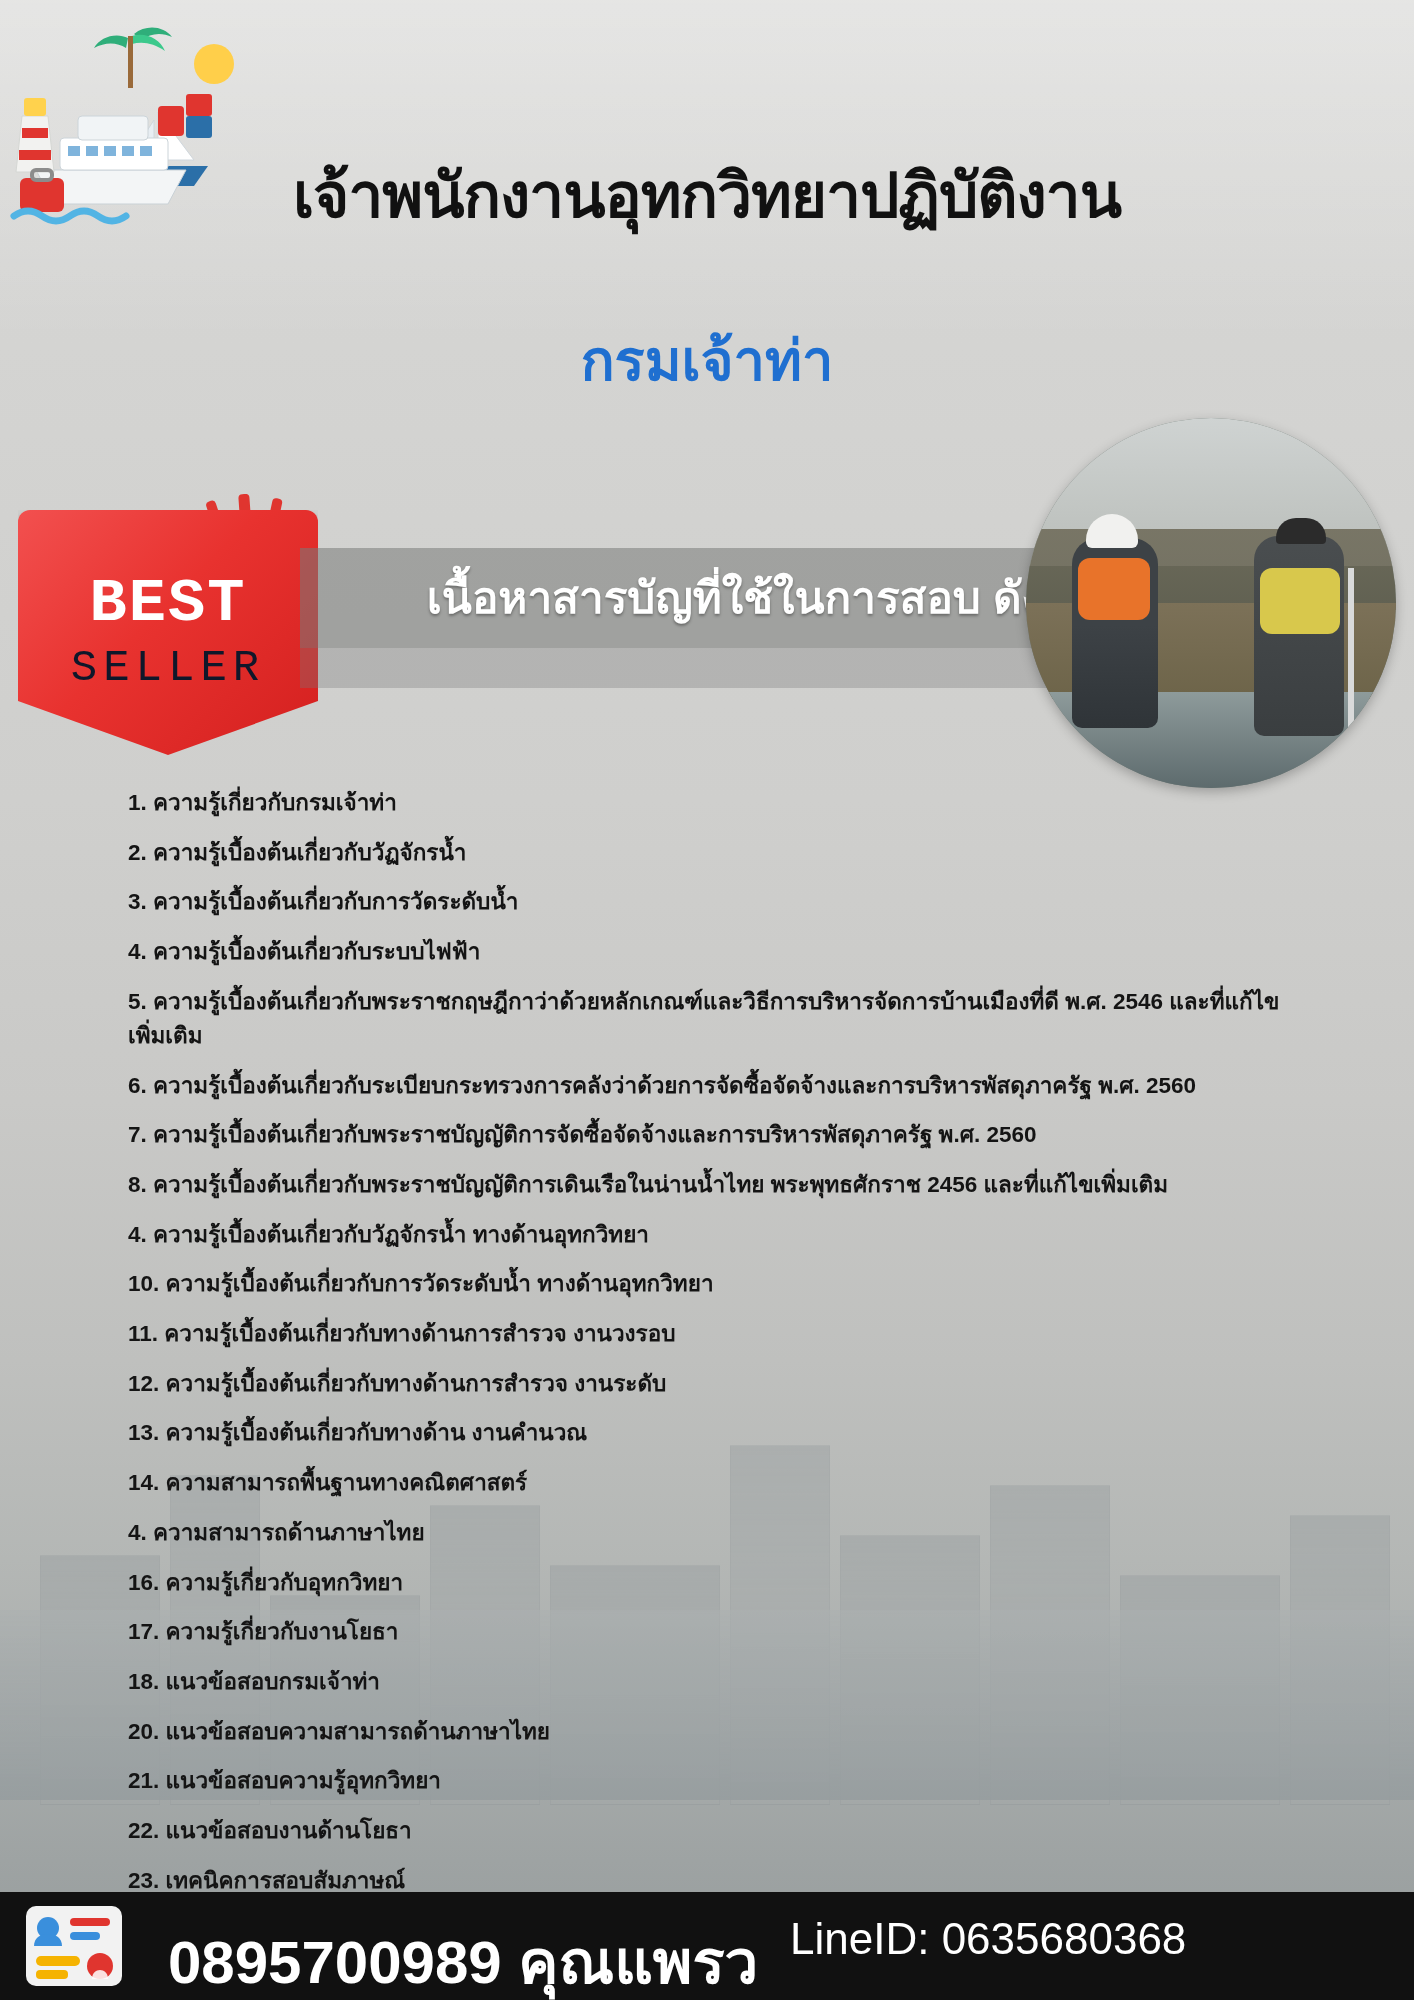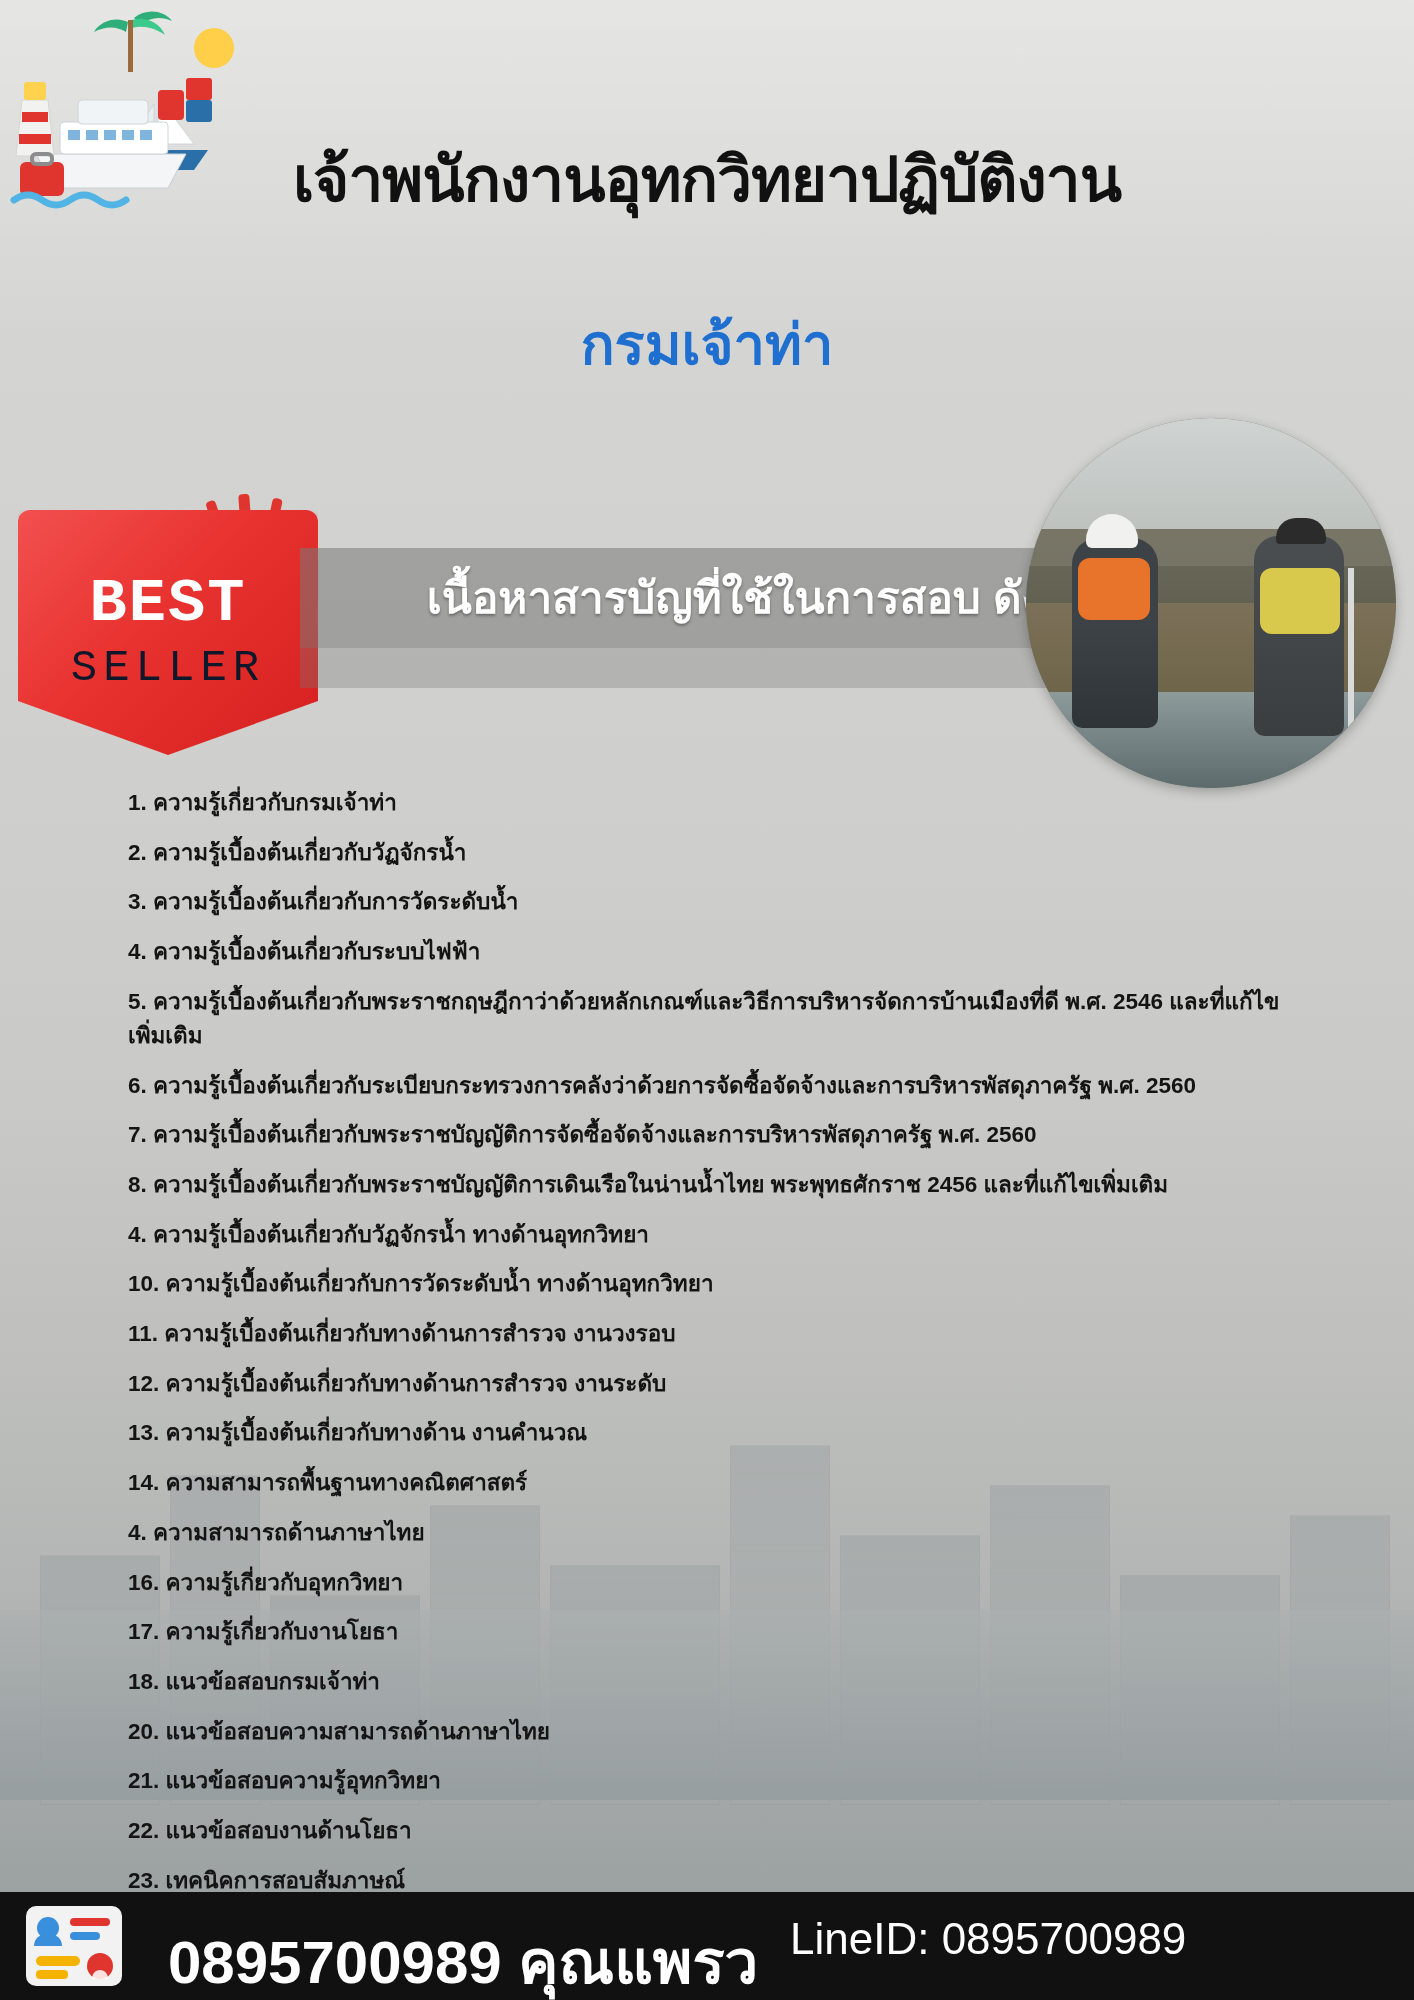--- a/index.html
+++ b/index.html
@@ -37,21 +37,21 @@
     background: linear-gradient(180deg, rgba(168,174,176,.55), rgba(139,148,152,.85));
   }
   .bg-sheen {
     position: absolute; left: 0; right: 0; top: 0; height: 340px;
     background: linear-gradient(180deg, rgba(255,255,255,.35), rgba(255,255,255,0));
   }
 
   
   .header {
     position: absolute;
-    left: 0; top: 0; width: 1414px; height: 400px;
+    left: 0; top: 16px; width: 1414px; height: 400px;
   }
   .title-main {
     position: absolute;
     left: 0; right: 0; top: 130px;
     text-align: center;
     font-size: 62px;
     font-weight: bold;
     color: #111;
     letter-spacing: -1px;
     white-space: nowrap;
@@ -346,14 +346,14 @@
       <path d="M8 40c0-8 6-12 14-12s14 4 14 12z" fill="#3a8fdc"></path>
       <rect x="44" y="12" width="40" height="8" rx="4" fill="#e0352f"></rect>
       <rect x="44" y="26" width="30" height="8" rx="4" fill="#3a8fdc"></rect>
       <rect x="10" y="50" width="44" height="10" rx="5" fill="#f5b301"></rect>
       <rect x="10" y="64" width="32" height="9" rx="4" fill="#f5b301"></rect>
       <circle cx="74" cy="60" r="13" fill="#e0352f"></circle>
       <path d="M66 73c0-6 4-9 8-9s8 3 8 9z" fill="#ffffff" opacity=".85"></path>
     </svg>
   </div>
   <div class="footer-phone">0895700989 คุณแพรว</div>
-  <div class="footer-line">LineID: 0895700989</div>
+  <div class="footer-line">LineID: 0635680368</div>
 </div>
 
 </body></html>

